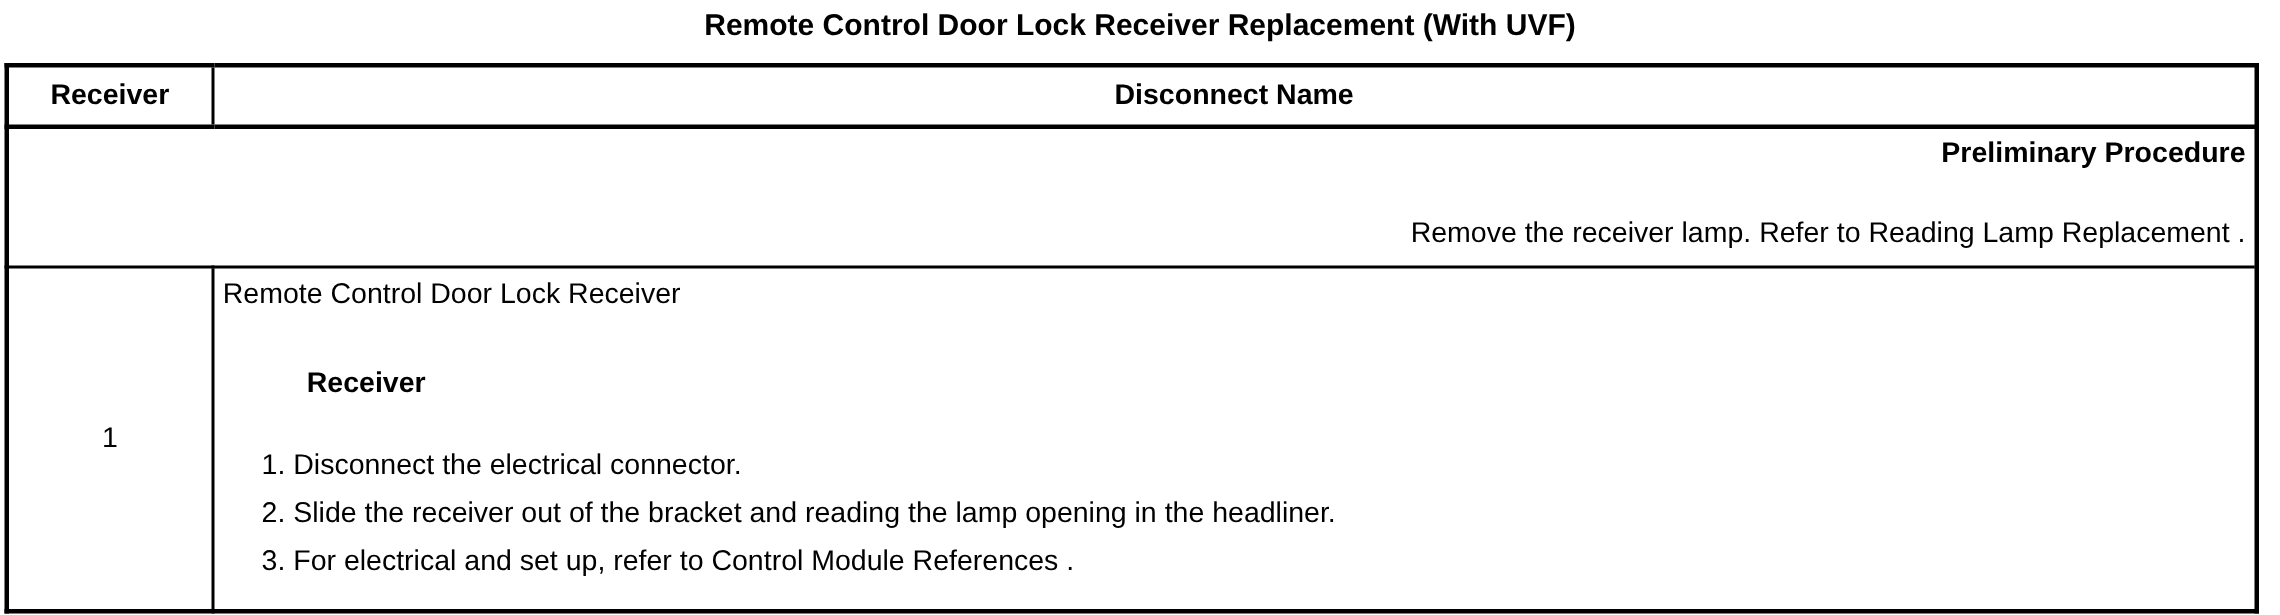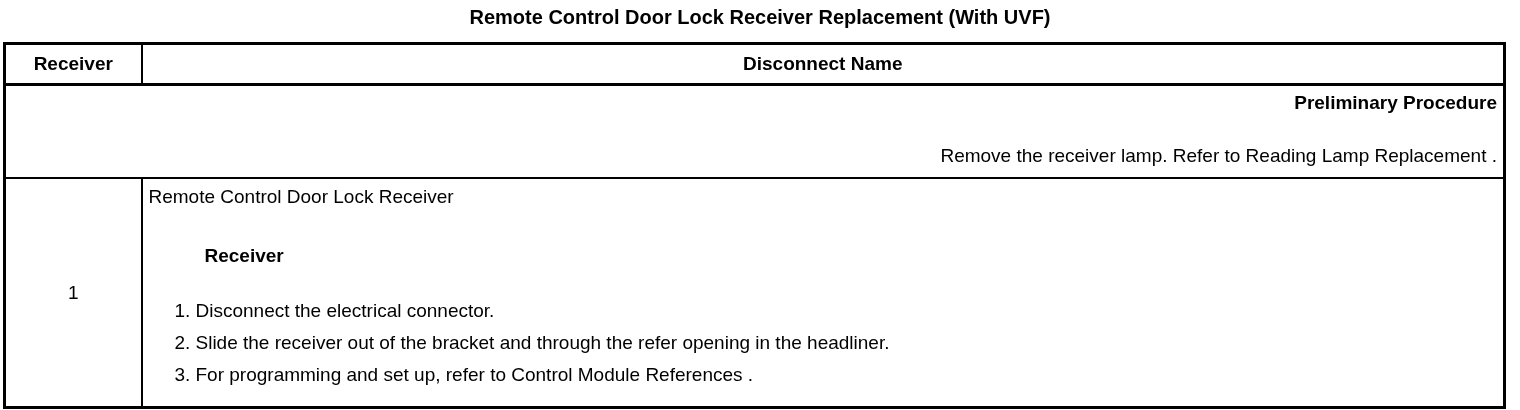--- a/index.html
+++ b/index.html
@@ -111,20 +111,20 @@
           <div class="prelim-text">Remove the receiver lamp. Refer to Reading Lamp Replacement .</div>
         </td>
       </tr>
       <tr class="body-row">
         <td class="callout-cell">1</td>
         <td class="component-cell">
           <div class="component-name">Remote Control Door Lock Receiver</div>
           <div class="proc-heading">Receiver</div>
           <ol class="steps">
             <li>Disconnect the electrical connector.</li>
-            <li>Slide the receiver out of the bracket and through the refer opening in the headliner.</li>
-            <li>For programming and set up, refer to Control Module References .</li>
+            <li>Slide the receiver out of the bracket and reading the lamp opening in the headliner.</li>
+            <li>For electrical and set up, refer to Control Module References .</li>
           </ol>
         </td>
       </tr>
     </tbody>
   </table>
 </div>
 
 </body></html>

